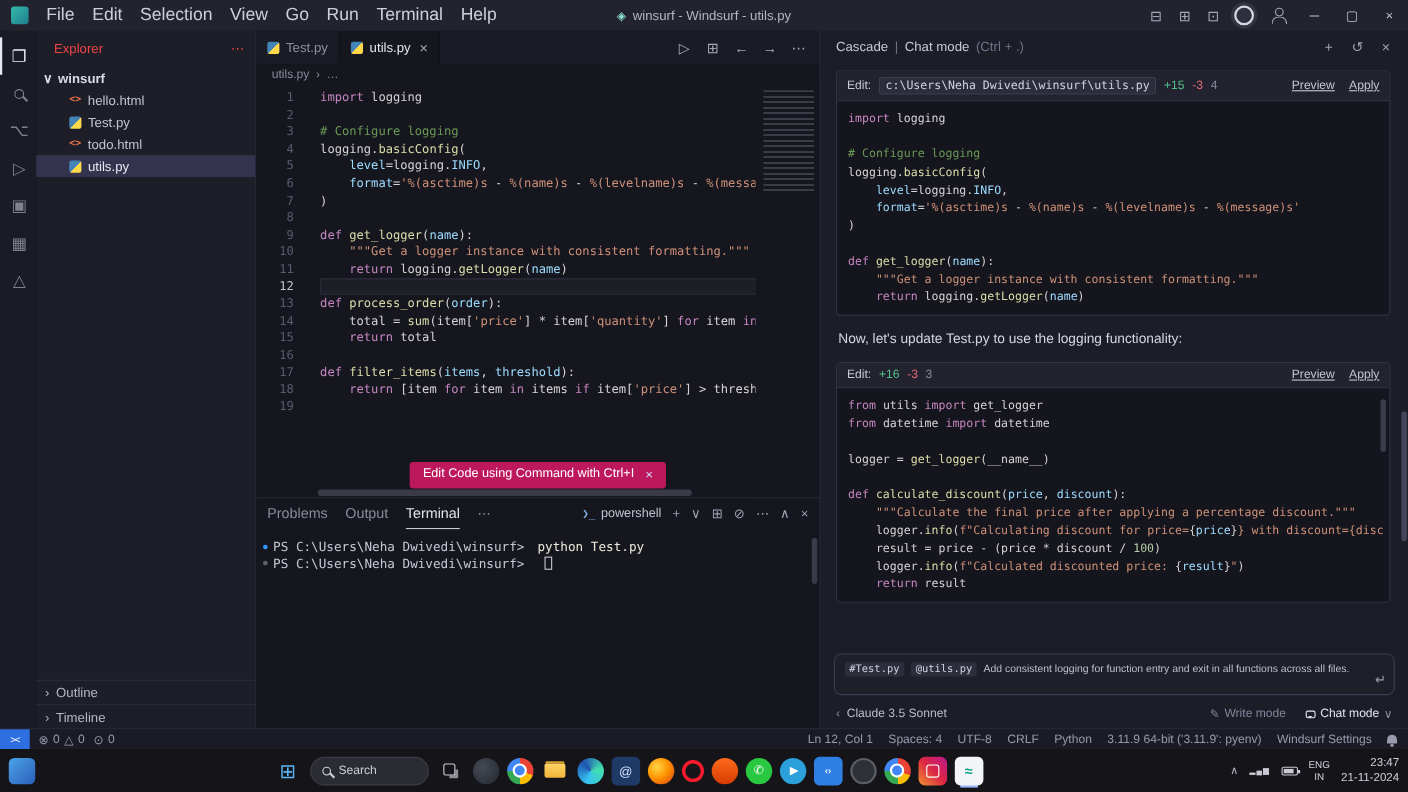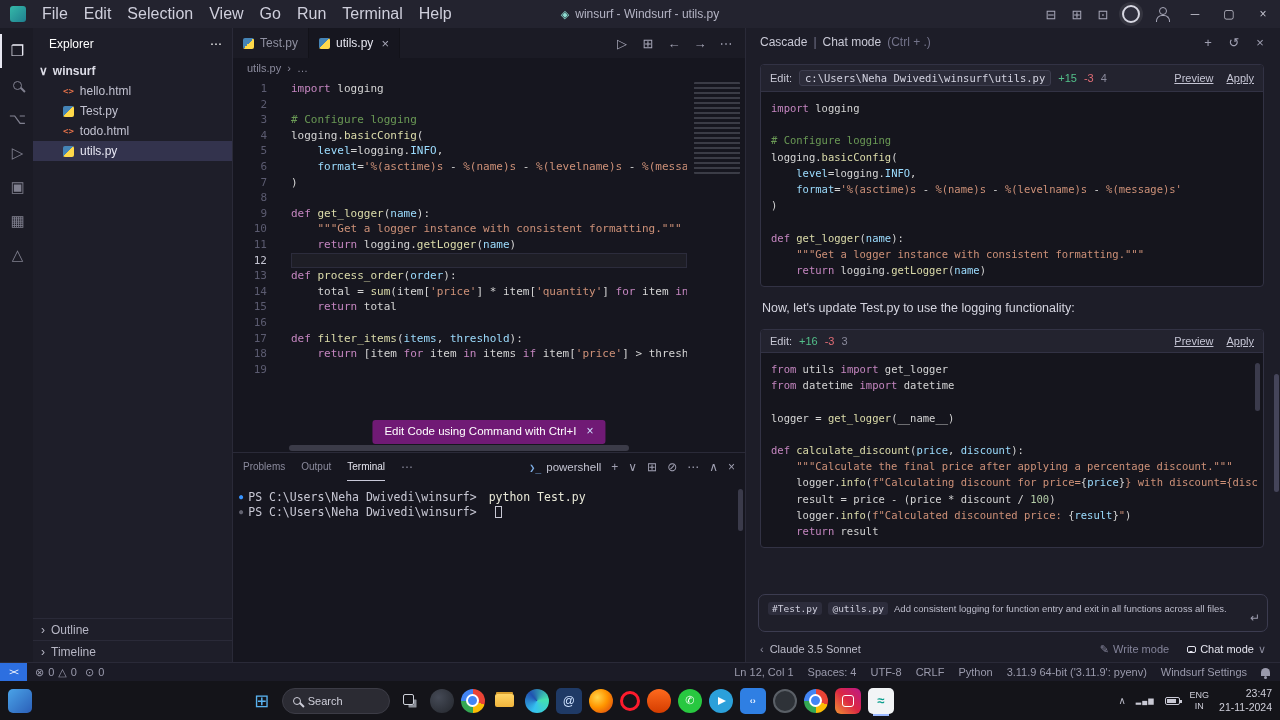--- a/index.html
+++ b/index.html
@@ -24,21 +24,21 @@
 
   
   .main{flex:1;display:flex;min-height:0;}
   .activitybar{width:33px;background:#1b1b25;display:flex;flex-direction:column;align-items:center;padding-top:6px;flex:none;}
   .act-icon{width:33px;height:34px;display:flex;align-items:center;justify-content:center;color:#80808f;font-size:15px;border-left:2px solid transparent;}
   .act-icon.active{color:#e8e8f2;border-left:2px solid #e8e8f2;}
   .lens{width:9px;height:9px;border:1.5px solid currentColor;border-radius:50%;position:relative;display:inline-block;}
   .lens::after{content:"";position:absolute;width:6px;height:1.5px;background:currentColor;transform:rotate(45deg);right:-5px;bottom:-2px;}
 
   .sidebar{width:200px;background:#1e1e29;border-right:1px solid #2a2a38;display:flex;flex-direction:column;flex:none;}
-  .sidebar-header{height:32px;display:flex;align-items:center;padding:0 10px 0 16px;color:#ffffff;}
+  .sidebar-header{height:32px;display:flex;align-items:center;padding:0 10px 0 16px;color:#ef4444;}
   .sidebar-header .spacer{flex:1;}
   .folder-row{height:21px;display:flex;align-items:center;gap:5px;padding-left:6px;color:#dcdce6;font-weight:bold;font-size:12px;}
   .file-row{height:20px;display:flex;align-items:center;gap:6px;padding-left:30px;color:#c2c2d0;}
   .file-row.active{background:#33334d;color:#e8e8f4;}
   .ficon.py{width:11px;height:11px;border-radius:2px;background:linear-gradient(135deg,#4584b6 50%,#ffd94a 50%);flex:none;}
   .ficon.html{color:#e8734a;font-size:9px;font-weight:bold;font-family:"DejaVu Sans Mono",monospace;flex:none;}
   .side-section{height:22px;display:flex;align-items:center;gap:6px;padding-left:8px;border-top:1px solid #2a2a38;color:#b6b6c4;}
   .sidebar-fill{flex:1;}
 
   
@@ -59,28 +59,28 @@
   .gutter .ln.cur{color:#c5c5d2;}
   .code-lines{flex:1;padding:3px 0 0 12px;margin-right:58px;overflow:hidden;white-space:pre;}
   .cl{height:15.6px;}
   .cl.current{background:rgba(255,255,255,.035);box-shadow:inset 0 0 0 1px #2c2c3c;}
   .tok-k{color:#c586c0;}.tok-f{color:#dcdcaa;}.tok-s{color:#ce9178;}
   .tok-c{color:#6a9955;}.tok-v{color:#9cdcfe;}.tok-t{color:#d4d4d4;}.tok-n{color:#b5cea8;}
   .minimap{position:absolute;right:0;top:0;bottom:0;width:58px;background:#16161f;}
   .minimap-marks{margin:4px 5px 0 7px;height:92px;border-radius:1px;opacity:.75;
     background:repeating-linear-gradient(to bottom,rgba(185,190,205,.3) 0 2px,transparent 2px 5px);}
   .h-scroll{position:absolute;left:56px;bottom:1px;width:340px;height:6px;background:rgba(130,130,150,.35);border-radius:3px;}
-  .hint-banner{position:absolute;bottom:8px;left:50%;transform:translateX(-50%);background:#701a75;color:#fff;
+  .hint-banner{position:absolute;bottom:8px;left:50%;transform:translateX(-50%);background:#be185d;color:#fff;
     font-family:"Liberation Sans",sans-serif;font-size:11.5px;padding:4px 12px;border-radius:3px;display:flex;gap:10px;align-items:center;white-space:nowrap;z-index:3;}
   .hint-close{color:#cfe0ff;font-size:12px;}
 
   
   .panel{height:210px;border-top:1px solid #2a2a38;display:flex;flex-direction:column;flex:none;position:relative;}
   .panel-tabsrow{height:28px;display:flex;align-items:center;padding:0 10px;flex:none;}
-  .panel-tab{margin-right:16px;color:#8a8a9c;font-size:10px;height:100%;display:flex;align-items:center;border-bottom:1px solid transparent;}
+  .panel-tab{margin-right:16px;color:#8a8a9c;font-size:13px;height:100%;display:flex;align-items:center;border-bottom:1px solid transparent;}
   .panel-tab.active{color:#e4e4ee;border-bottom:1px solid #c9c9d8;}
   .panel-more{color:#8a8a9c;margin-right:10px;}
   .panel-actions{margin-left:auto;display:flex;align-items:center;gap:10px;color:#a0a0b2;}
   .shell-chip{display:flex;align-items:center;gap:5px;color:#c2c2d0;font-size:11.5px;}
   .shell-glyph{font-family:"DejaVu Sans Mono",monospace;font-size:10px;color:#7fb0e8;}
   .pa-icon{font-size:12px;}
   .terminal{flex:1;font-family:"DejaVu Sans Mono",monospace;font-size:11.5px;padding:8px 0 0 6px;overflow:hidden;}
   .term-line{height:15.5px;display:flex;align-items:center;gap:5px;white-space:pre;}
   .tdot{font-size:7px;color:#62626f;}
   .tdot.blue{color:#3794ff;}

